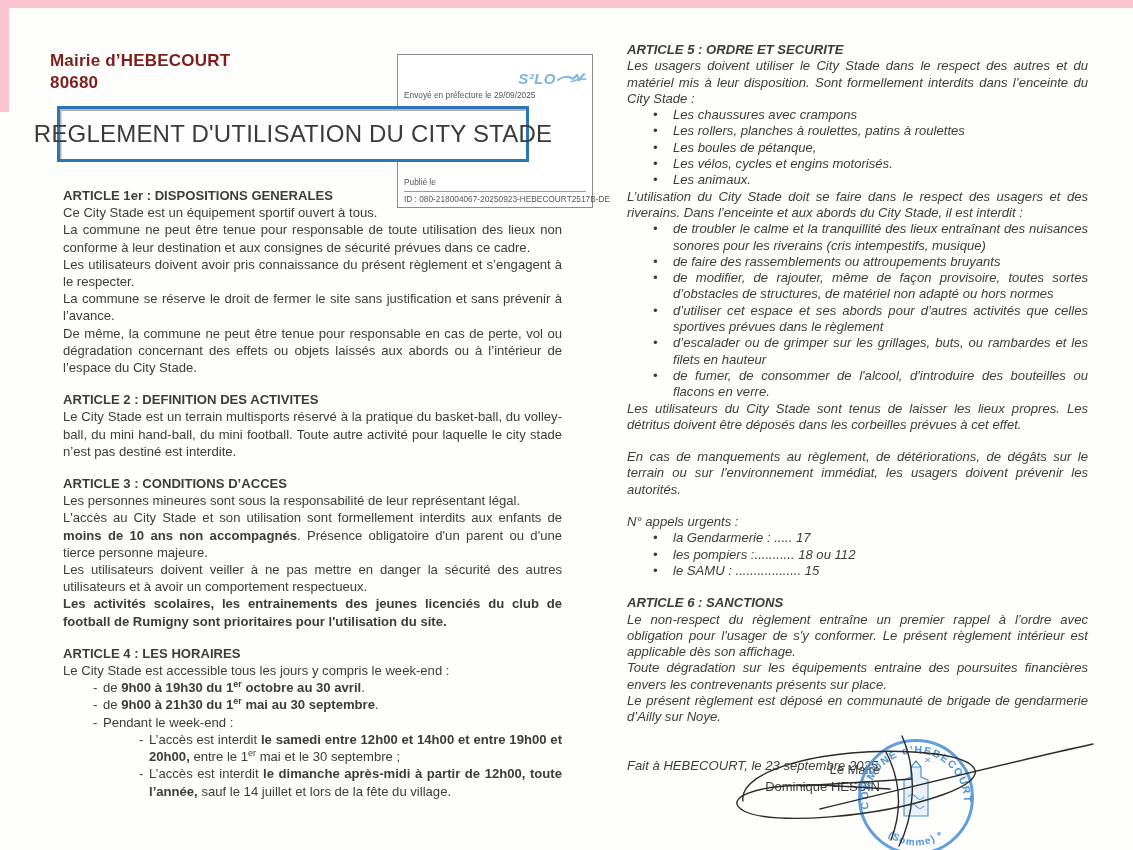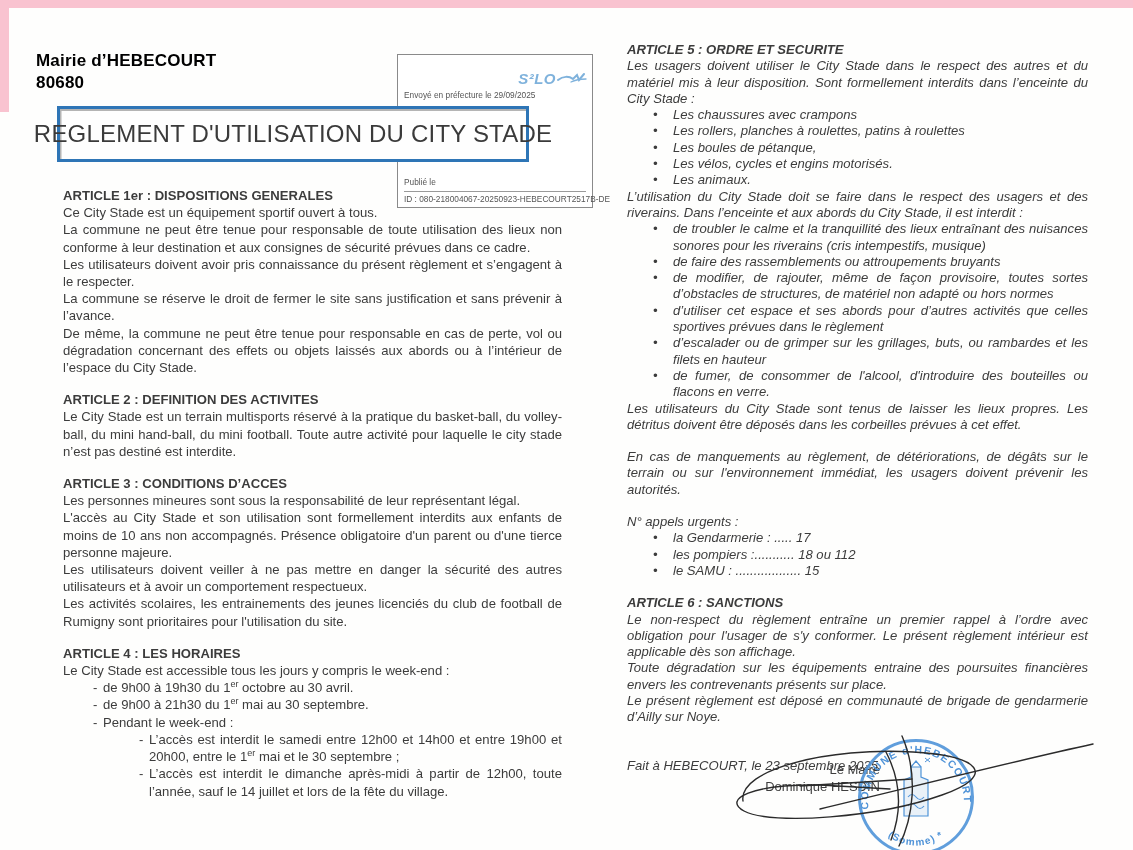--- a/index.html
+++ b/index.html
@@ -7,22 +7,22 @@
     position:relative; width:1133px; height:850px; margin:0 auto;
     background:#fefefd; overflow:hidden;
     font-family:"Liberation Sans", sans-serif; color:#3c3c3c;
   }
   
   .edge-top  { position:absolute; left:0; top:0; width:1133px; height:8px; background:#f9c3d0; }
   .edge-left { position:absolute; left:0; top:0; width:9px; height:112px; background:#f9c3d0; }
 
   
   .header-block {
-    position:absolute; left:36px; top:50px;
-    font-weight:bold; font-size:17px; line-height:22px; color:#000000; letter-spacing:.2px;
+    position:absolute; left:50px; top:50px;
+    font-weight:bold; font-size:17px; line-height:22px; color:#7f1d1d; letter-spacing:.2px;
   }
 
   
   .stamp-box {
     position:absolute; left:397px; top:54px; width:196px; box-sizing:border-box;
     border:1.5px solid #8a8a8a; background:#fff;
     padding:3px 6px 2px; font-size:8.3px; line-height:11.5px; color:#555;
   }
   .stamp-line { white-space:nowrap;margin-top:32px; }
   .stamp-id { border-top:1px solid #9a9a9a; margin-top:2px; padding-top:2px; white-space:nowrap; }
@@ -48,21 +48,21 @@
   .blk-h { font-weight:bold; text-align:left; }
   .blk-gap { height:16px; }
   .col-left .blk-gap { height:15px; }
   .blk-li, .blk-d1, .blk-d2 { display:flex; }
   .blk-li { padding-left:26px; }
   .blk-li > .marker { flex:none; width:20px; }
   .blk-d1 { padding-left:30px; }
   .blk-d2 { padding-left:76px; }
   .blk-d1 > .marker, .blk-d2 > .marker { flex:none; width:10px; }
   .blk .content { flex:1; text-align:justify; }
-  .b { font-weight:normal;margin-top:25px; }
+  .b { font-weight:bold;margin-top:25px; }
   sup { font-size:9px; line-height:0; vertical-align:super; }
 
   
   .signer-block {
     position:absolute; left:718px; top:761px; width:162px;
     text-align:right; font-size:13px; line-height:17px; color:#3e3e3e;
   }
   .signature-svg { position:absolute; left:680px; top:723px; }
 </style>
 </head>

